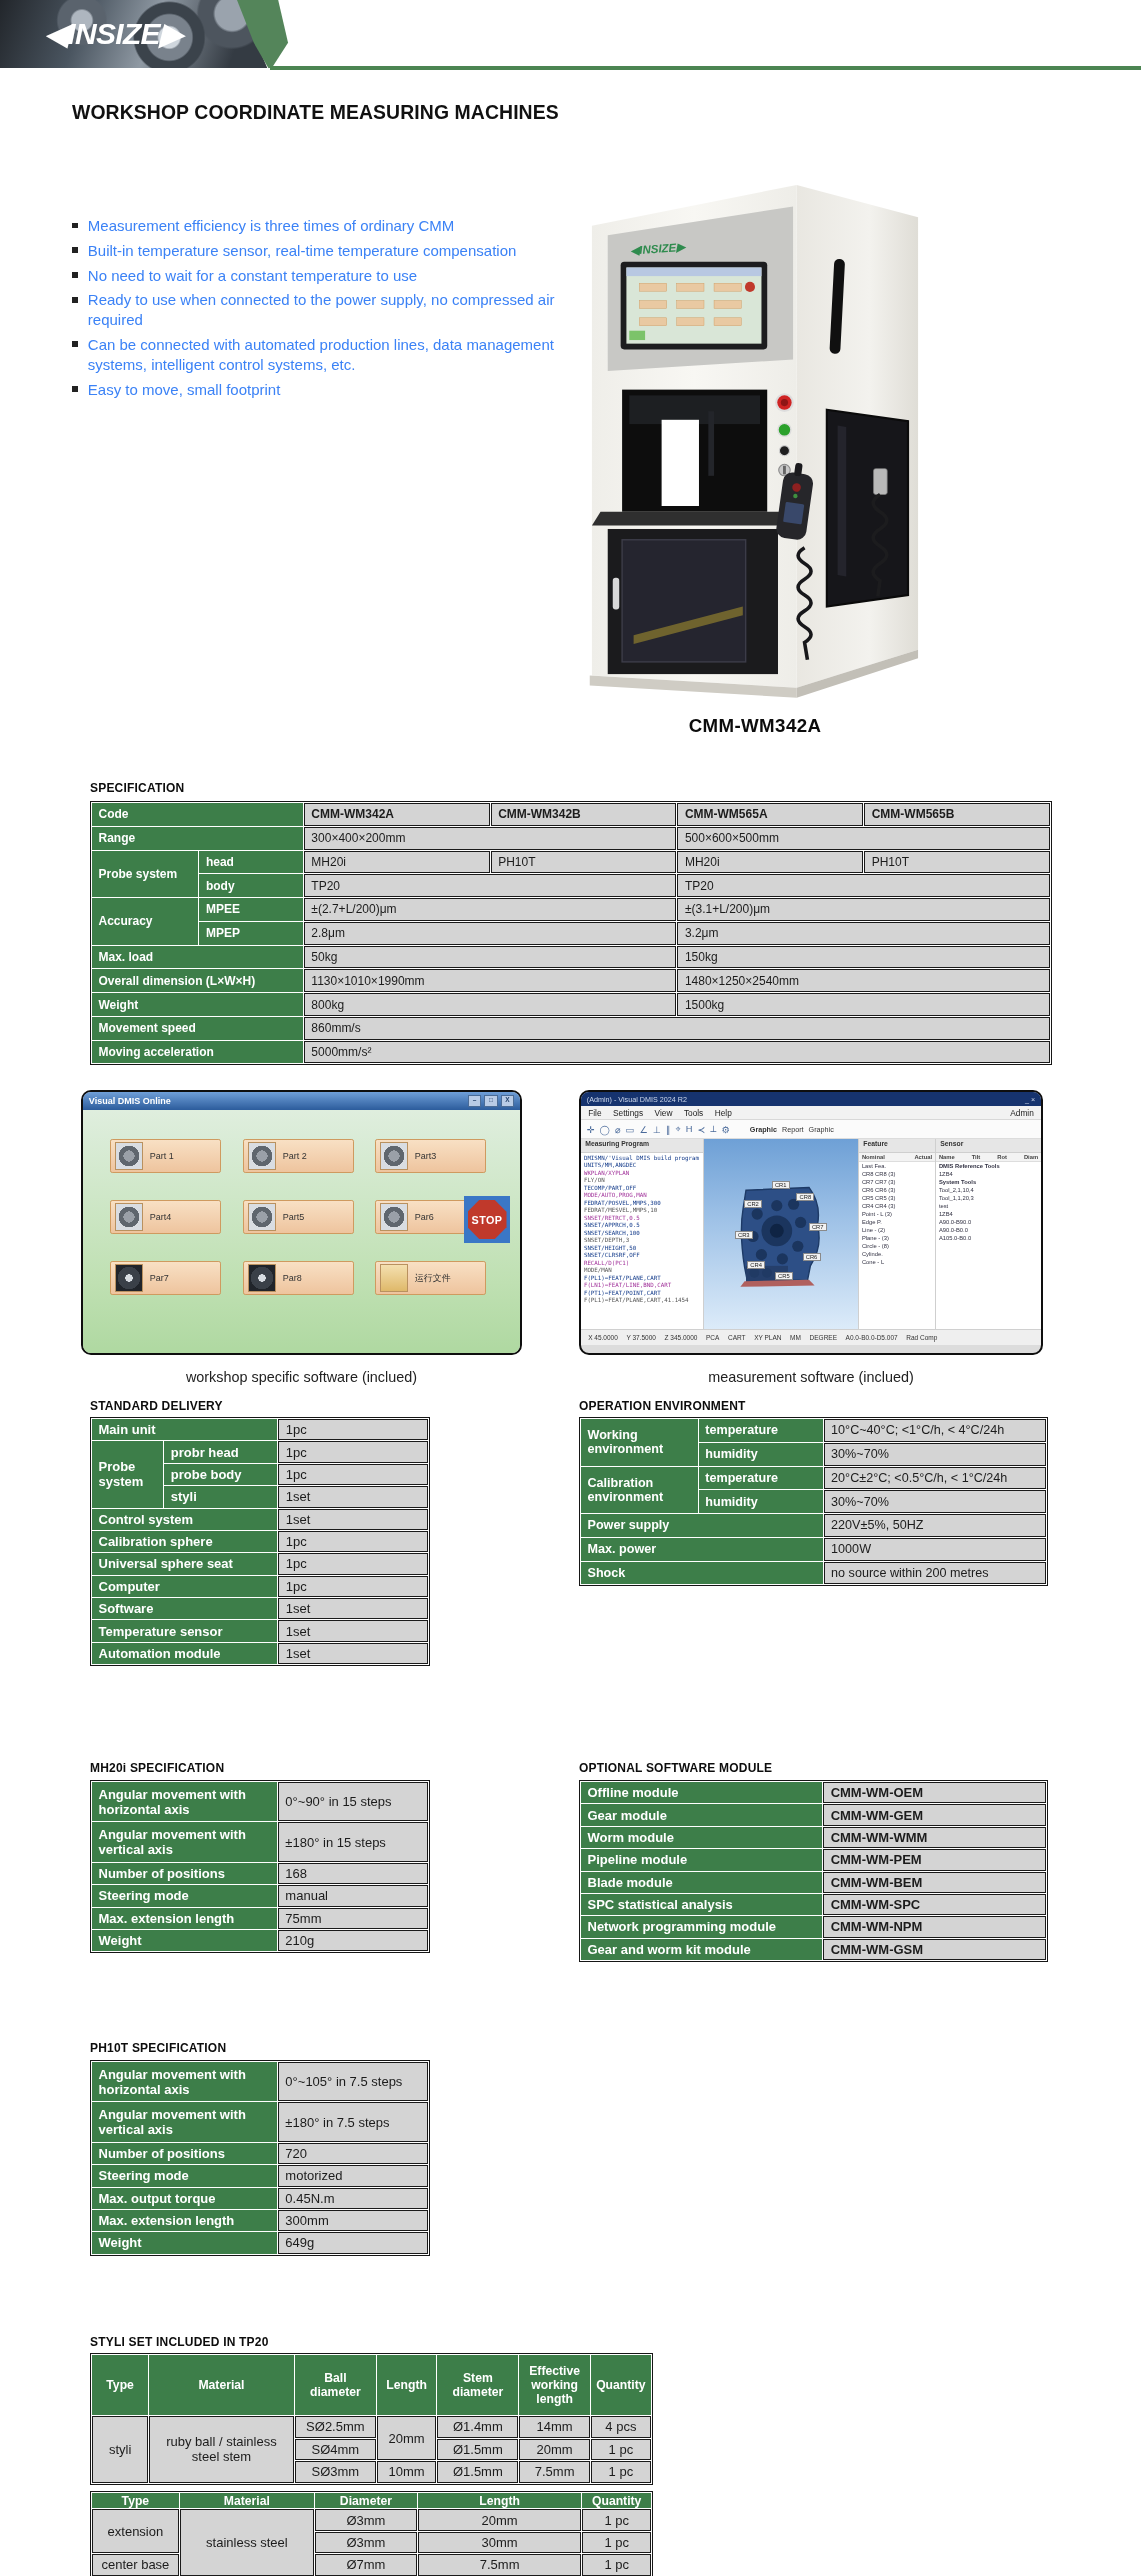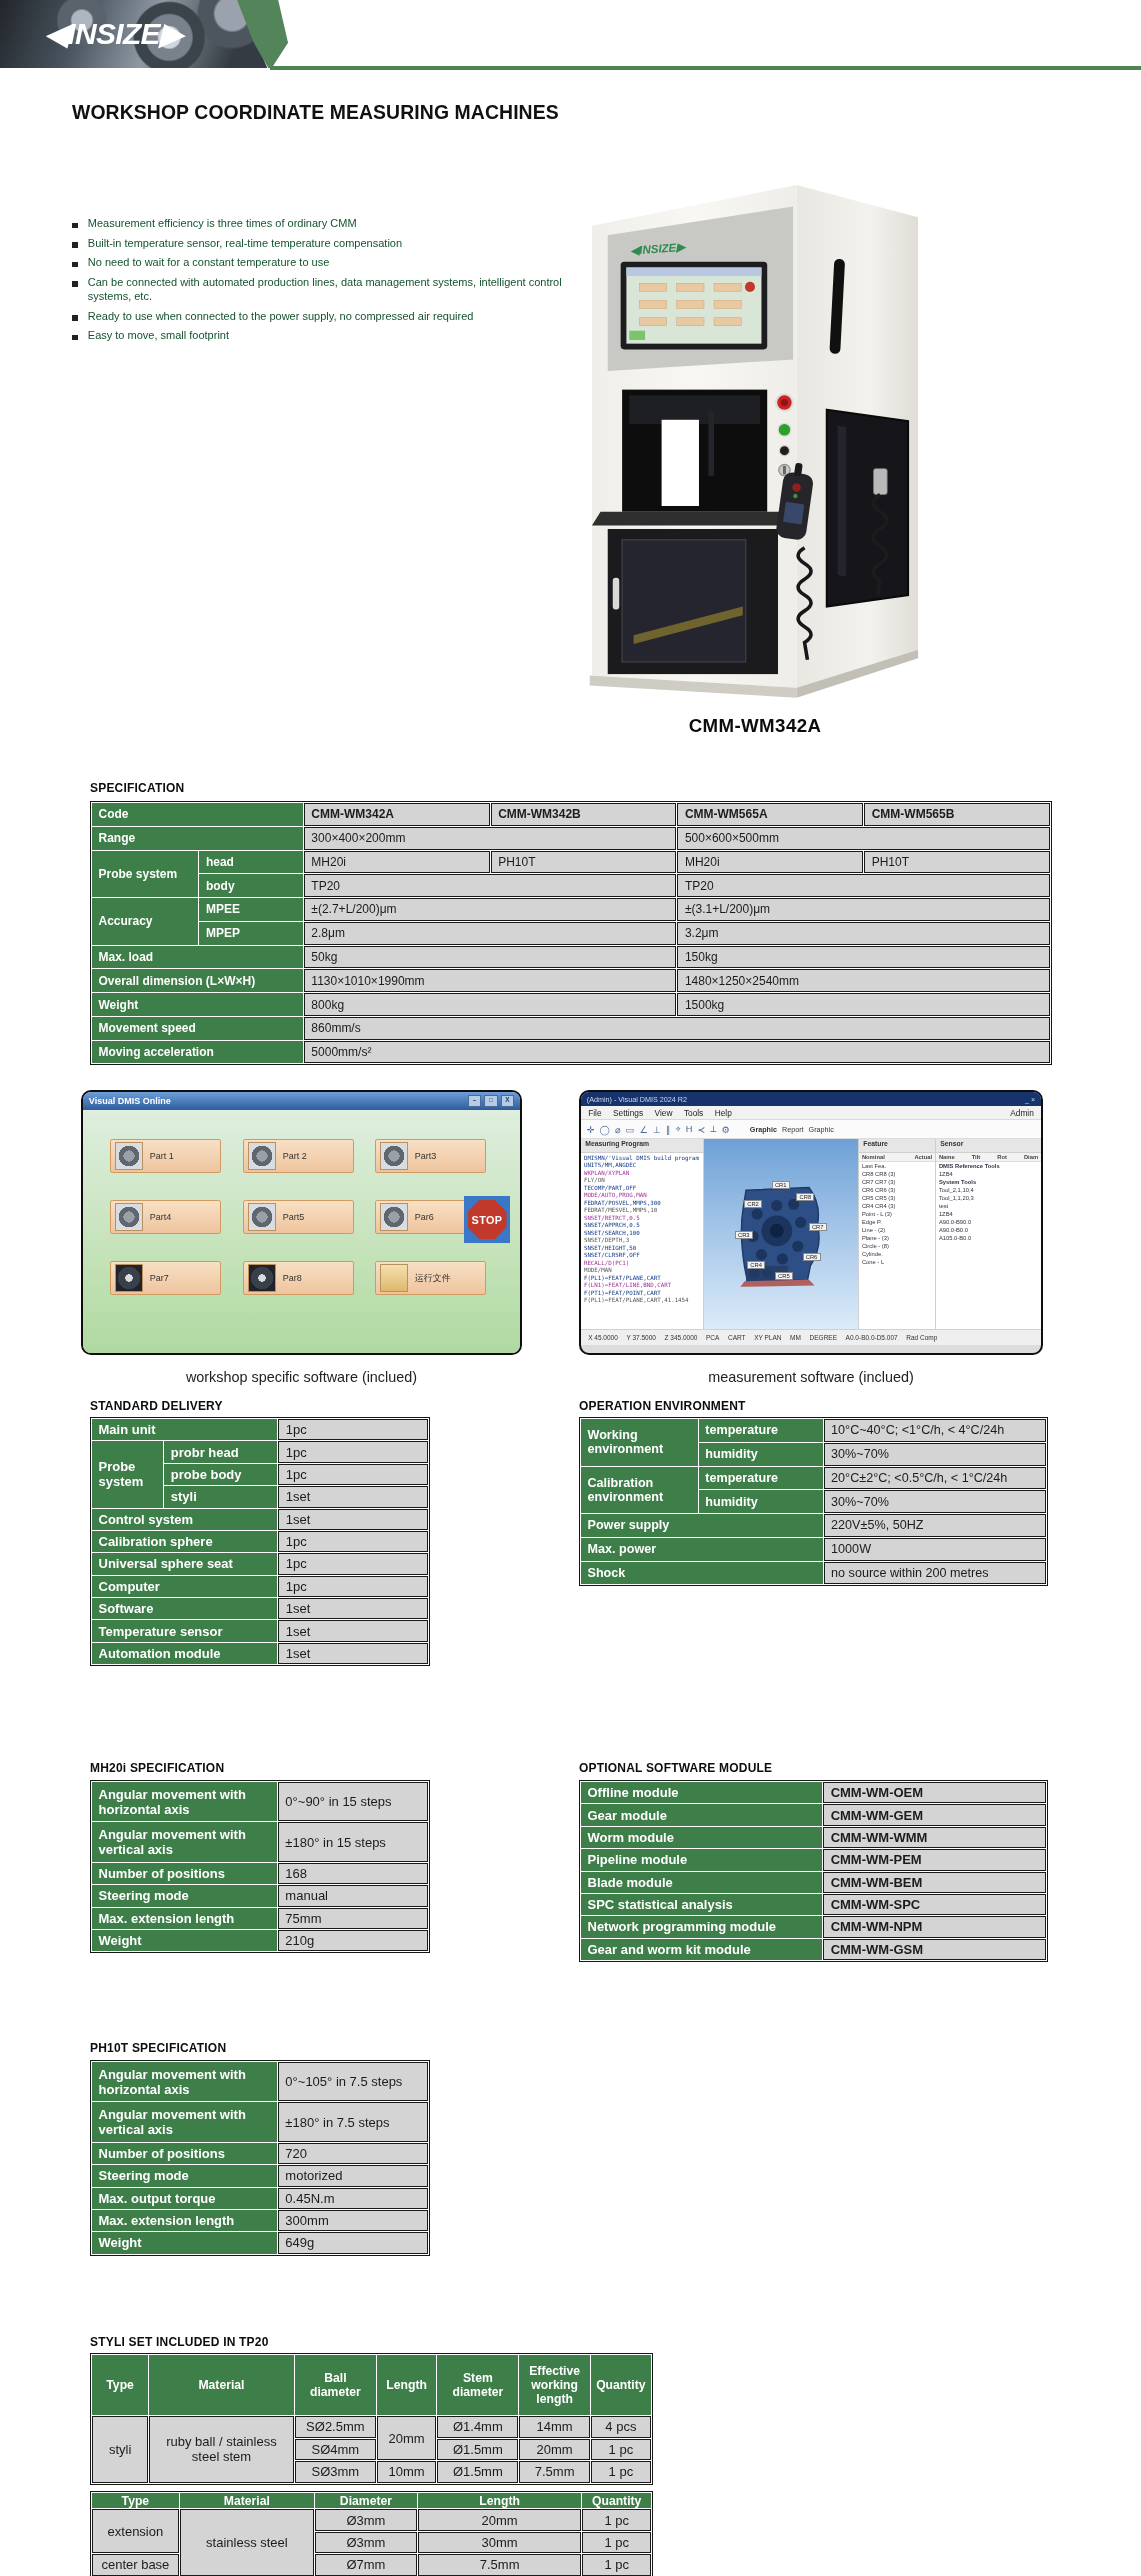--- a/index.html
+++ b/index.html
@@ -17,21 +17,21 @@
       linear-gradient(110deg,#22262b 0%,#4a5560 30%,#8f99a3 55%,#343b43 85%);
     clip-path:polygon(0 0,87.6% 0,97.9% 100%,0 100%)}
   .hdr-chev{left:237px;top:0;width:58px;height:68px;background:#54855a;
     clip-path:polygon(0 0,71% 0,88% 63%,60% 100%,54% 100%,29% 63%)}
   .hdr-logo{left:45px;top:16px;font-style:italic;font-weight:900;font-size:30px;
     color:#fff;letter-spacing:-0.7px;white-space:nowrap}
   .hdr-line{left:270px;top:66px;width:871px;height:4.3px;background:#4c8552}
 
   
   .feat{left:72px;top:216px;width:506px}
-  .feat .fi{display:flex;font-size:11px;line-height:1.32;color:#14532d;margin-bottom:5px}
+  .feat .fi{display:flex;font-size:15px;line-height:1.32;color:#3b82f6;margin-bottom:5px}
   .feat .sq{flex:0 0 5.8px;width:5.8px;height:5.8px;background:#222;margin:6.5px 10px 0 0}
 
   
   table{border-collapse:separate;border-spacing:1.4px;background:#fff;table-layout:fixed}
   .frame{border:1.4px solid #161616}
   td,th{padding:0.7px 6.5px;vertical-align:middle;overflow:hidden}
   td.g,th.g{background:#3d7e49;color:#fff;font-weight:bold;text-align:left}
   td.v{background:#d4d4d4;color:#1c1c1c;border:1.4px solid #1a1a1a;font-weight:normal}
   .t19 td{font-size:12px;height:19.4px}
   .t18 td{font-size:13px;height:18px}
@@ -107,25 +107,25 @@
   <div class="fi">
       <span class="sq"></span>
       <span>Built-in temperature sensor, real-time temperature compensation</span>
     </div>
   <div class="fi">
       <span class="sq"></span>
       <span>No need to wait for a constant temperature to use</span>
     </div>
   <div class="fi">
       <span class="sq"></span>
-      <span>Can be connected with automated production lines, data management systems, intelligent control systems, etc.</span>
+      <span>Ready to use when connected to the power supply, no compressed air required</span>
     </div>
   <div class="fi">
       <span class="sq"></span>
-      <span>Ready to use when connected to the power supply, no compressed air required</span>
+      <span>Can be connected with automated production lines, data management systems, intelligent control systems, etc.</span>
     </div>
   <div class="fi">
       <span class="sq"></span>
       <span>Easy to move, small footprint</span>
     </div>
 </div>
 
 <div class="abs" style="left:579px;top:174px;width:352px;height:539px">
 <svg width="352" height="539" viewBox="0 0 490 750">
   <defs>

